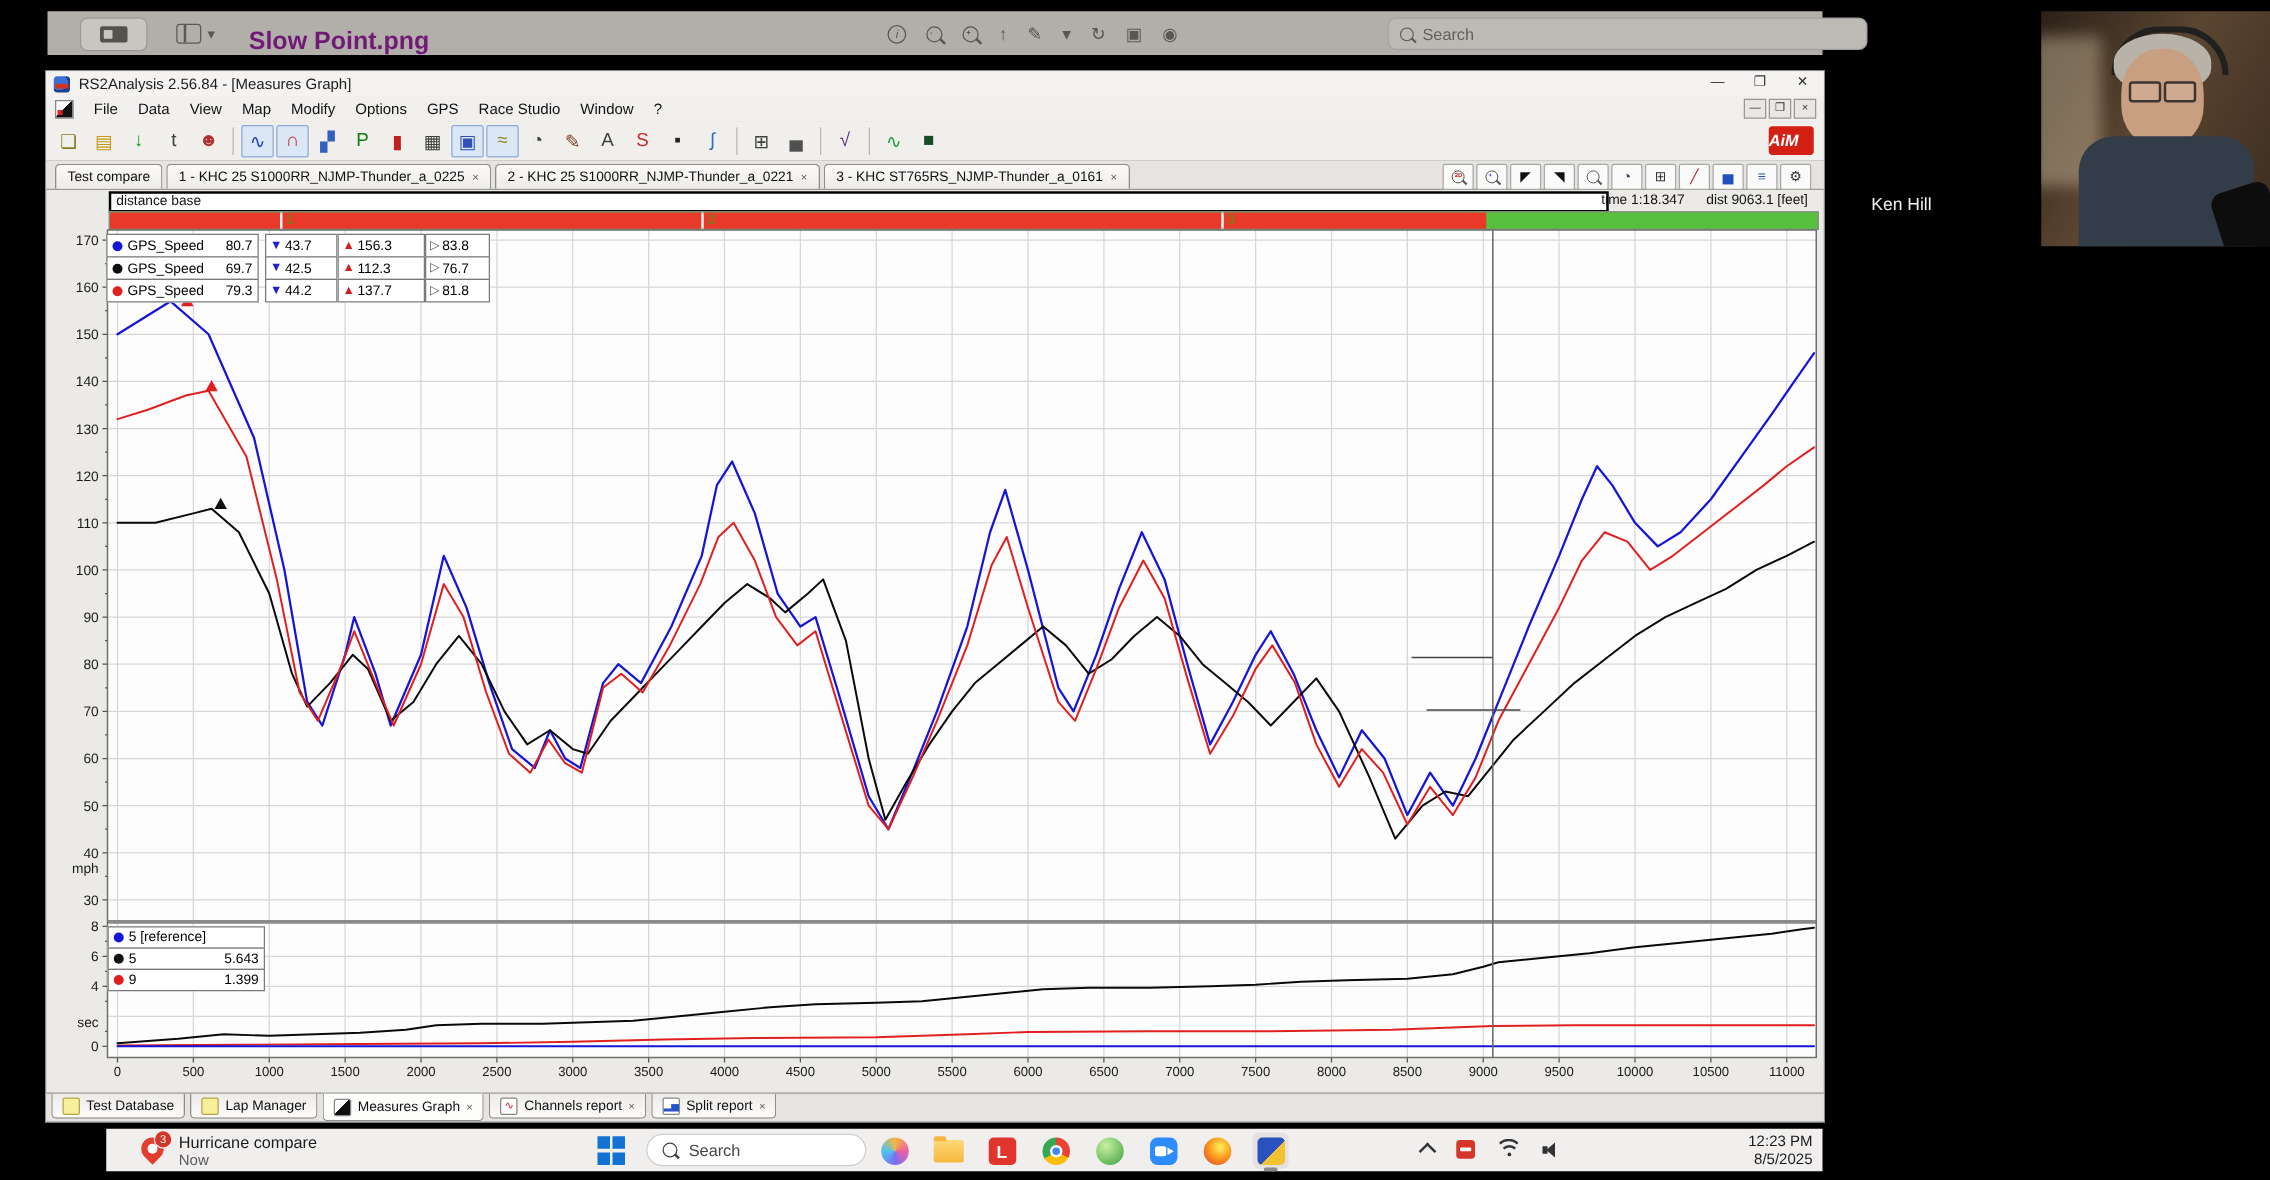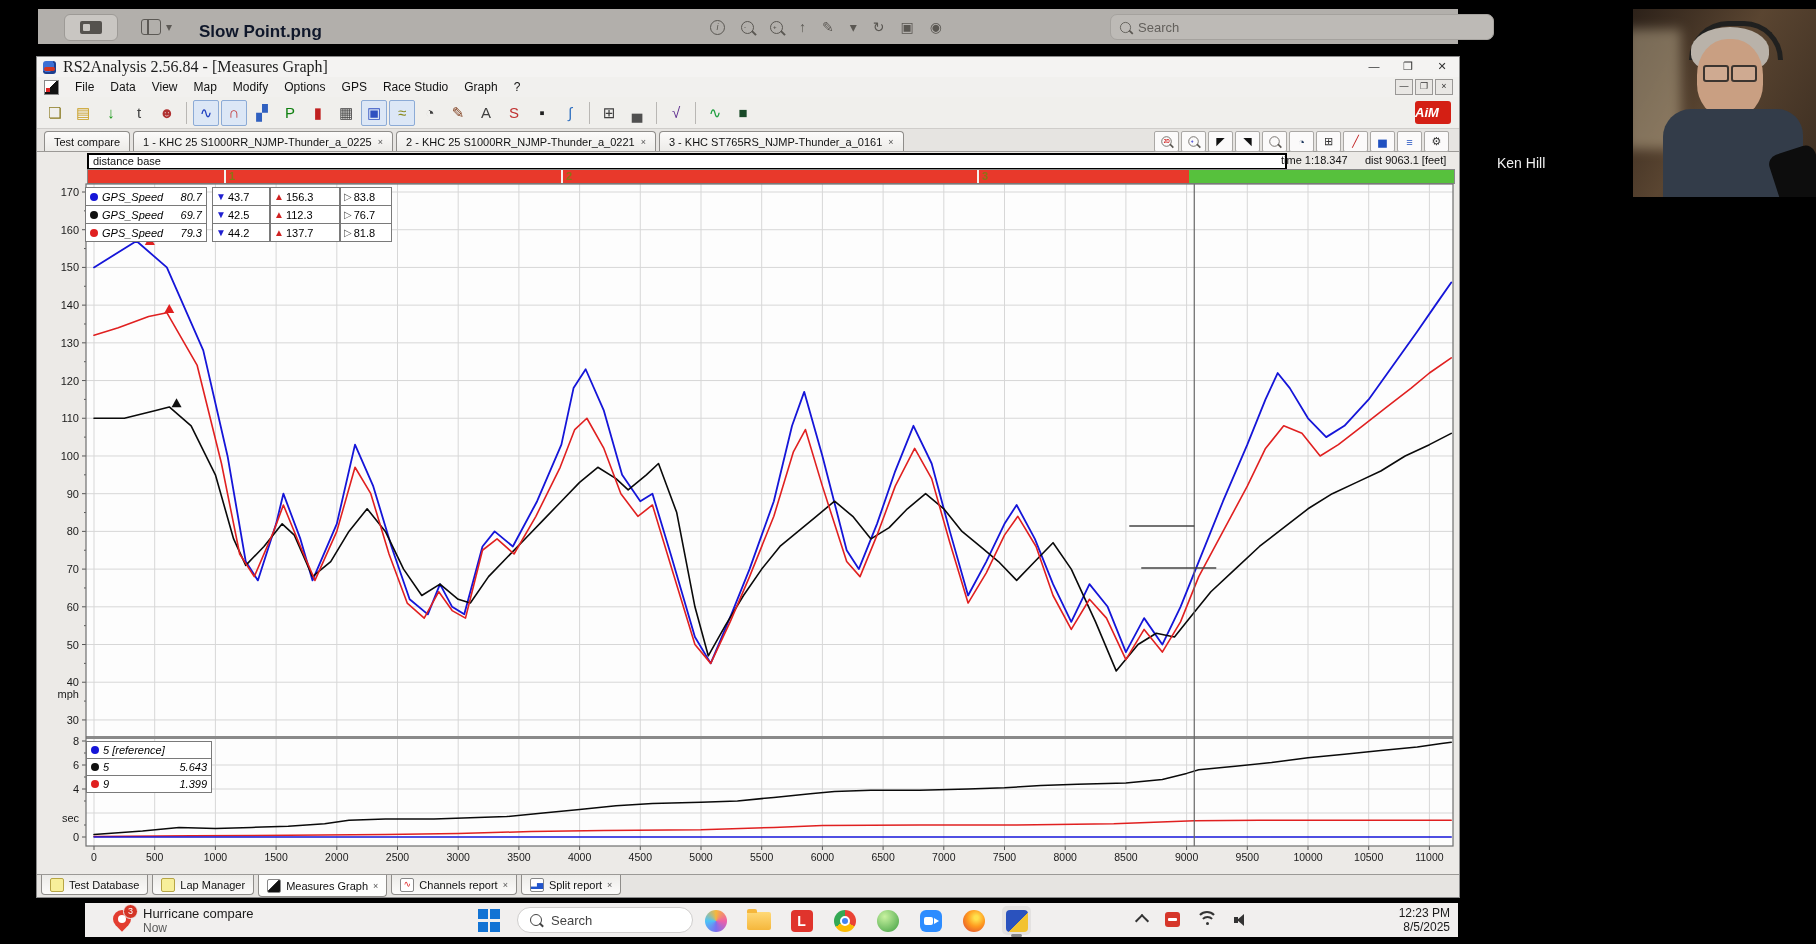--- a/index.html
+++ b/index.html
@@ -8,21 +8,21 @@
   .abs{position:absolute;}
   
   #macbar{left:38px;top:9px;width:1420px;height:35px;background:#b2afab;}
   #macbar .gallery-btn{position:absolute;left:26px;top:5px;width:52px;height:25px;background:#c9c6c2;
       border:1px solid #9d9a96;border-radius:6px;display:flex;align-items:center;justify-content:center;}
   #macbar .gallery-btn span{width:22px;height:13px;background:#55524e;border-radius:2px;position:relative;}
   #macbar .gallery-btn span:after{content:"";position:absolute;left:3px;top:3px;width:7px;height:7px;background:#c9c6c2;border-radius:1px;}
   .mac-sidebar{left:103px;top:10px;width:18px;height:14px;border:1.5px solid #5c5955;border-radius:3px;}
   .mac-sidebar:after{content:"";position:absolute;left:5px;top:0;width:1.5px;height:100%;background:#5c5955;}
   .mac-chev{left:128px;top:11px;color:#5c5955;font-size:12px;}
-  #mac-title{left:161px;top:13px;font-size:17px;font-weight:bold;color:#0f172a;}
+  #mac-title{left:161px;top:13px;font-size:20px;font-weight:bold;color:#701a75;}
   #mac-icons{left:672px;top:6px;height:24px;display:flex;gap:16px;align-items:center;color:#5a5752;}
   #mac-icons .mic-g{font-size:14px;line-height:24px;}
   .magglass{position:relative;width:11px;height:11px;border:1.6px solid #5a5752;border-radius:50%;display:inline-block;}
   .magglass:after{content:"";position:absolute;left:9px;top:10px;width:6px;height:1.8px;background:#5a5752;transform:rotate(45deg);}
   .magglass .sub{position:absolute;left:2px;top:1px;font-size:6px;font-weight:bold;line-height:8px;}
   .circ-i{width:13px;height:13px;border:1.5px solid #5a5752;border-radius:50%;font-size:9px;text-align:center;line-height:13px;font-style:italic;}
   #mac-search{left:1072px;top:5px;width:374px;height:24px;background:#bdbab6;border:1px solid #a5a29e;border-radius:7px;
       display:flex;align-items:center;padding-left:8px;color:#63605c;font-size:13px;gap:6px;}
   
   #webcam{left:1633px;top:9px;width:183px;height:188px;background:linear-gradient(120deg,#2c2119 0%,#5a4531 45%,#3a2c20 100%);overflow:hidden;}
@@ -35,21 +35,21 @@
   #webcam .headset{position:absolute;left:56px;top:12px;width:84px;height:34px;border:5px solid #20201f;border-bottom:none;border-radius:50px 50px 0 0;}
   #webcam .shirt{position:absolute;left:30px;top:100px;width:140px;height:90px;background:#333c49;border-radius:28px 26px 0 0;}
   #webcam .mic{position:absolute;right:-6px;bottom:-8px;width:48px;height:56px;background:#0d0d0d;border-radius:10px;transform:rotate(-18deg);}
   #kenhill{left:1497px;top:155px;color:#f2f2f2;font-size:14px;}
   
   #appwin{left:36px;top:56px;width:1424px;height:842px;background:#eceae7;border:1px solid #8a8a8a;box-sizing:border-box;}
   .titlebar{left:0;top:0;width:100%;height:20px;background:#f4f3f2;display:flex;align-items:center;}
   .titlebar .appicon{width:13px;height:13px;margin:0 7px 0 6px;border-radius:3px;
       background:radial-gradient(circle at 35% 35%,#3b6fd4 55%,#1c3f90 56%);position:relative;}
   .titlebar .appicon:after{content:"";position:absolute;left:1px;top:6px;width:11px;height:4px;background:#d23420;border-radius:2px;}
-  #app-title{font-size:16px;color:#1c1c1c;font-family:Liberation Serif, serif;}
+  #app-title{font-size:12px;color:#1c1c1c;}
   .winbtn{position:absolute;top:0;width:34px;height:20px;text-align:center;font-size:11px;line-height:19px;color:#333;}
   .menubar{left:0;top:20px;width:100%;height:20px;background:#f1f0ee;border-bottom:1px solid #d5d3d0;display:flex;align-items:center;}
   .menu-pencil{width:13px;height:13px;margin:0 8px 0 7px;background:linear-gradient(135deg,#fff 45%,#111 46%);border:1px solid #888;position:relative;}
   .menu-pencil:after{content:"";position:absolute;left:1px;top:7px;width:4px;height:4px;background:#d22;}
   .menu-item{font-size:12px;color:#111;padding:2px 8px;}
   .mdi{position:absolute;right:6px;top:2px;display:flex;gap:2px;}
   .mdi b{width:16px;height:14px;border:1px solid #9a9896;background:#e9e7e4;font-weight:normal;font-size:9px;line-height:13px;text-align:center;color:#333;}
   .toolbar{left:0;top:40px;width:100%;height:32px;background:#f0efec;border-bottom:1px solid #cfcdca;display:flex;align-items:center;padding-left:4px;box-sizing:border-box;}
   .tbtn{width:24px;height:24px;margin:0 1px;display:flex;align-items:center;justify-content:center;font-size:15px;border:1px solid transparent;border-radius:2px;}
   .tbtn.active{background:#dce7f6;border-color:#8cabd6;}
@@ -69,21 +69,21 @@
   #time-readout{position:absolute;left:1244px;top:2px;font-size:11px;color:#111;}
   #dist-readout{position:absolute;left:1328px;top:2px;font-size:11px;color:#111;}
   #lapbar{left:50px;top:112px;width:1368px;height:15px;background:#57c13d;border:1px solid #888;box-sizing:border-box;}
   #lapbar .red{position:absolute;left:0;top:0;height:100%;background:#e8392b;}
   #lapbar .lapmark{position:absolute;top:0;font-size:11px;font-weight:bold;color:#8a7414;line-height:13px;}
   #lapbar .lapsep{position:absolute;top:0;width:2px;height:100%;background:#f4f2ee;}
   
   .legend{position:absolute;font-size:11px;color:#000;}
   .legrow{display:flex;height:18px;margin-bottom:0;}
   .legcell{background:#fff;border:1px solid #7a7a7a;display:flex;align-items:center;box-sizing:border-box;margin-top:-1px;}
-  .lc1{width:122px;padding:0 4px;gap:4px;font-style:italic;}
+  .lc1{width:122px;padding:0 4px;gap:4px;}
   .lc1 .val{margin-left:auto;}
   .lcg{margin-left:5px;}
   .lc2{width:58px;padding:0 3px;gap:2px;margin-top:-1px;}
   .lc3{width:70px;padding:0 3px;gap:2px;margin-top:-1px;}
   .lc4{width:52px;padding:0 3px;gap:2px;margin-top:-1px;}
   .dot{width:8px;height:8px;border-radius:50%;display:inline-block;flex:none;}
   .tri{font-size:10px;line-height:10px;}
   #gaplegend .legrow{height:17px;}
   #gaplegend .lc1{width:126px;}
   
@@ -200,21 +200,21 @@
     <span class="menu-pencil"></span>
     <span id="menu-items" style="display:flex">
         <span class="menu-item">File</span>
         <span class="menu-item">Data</span>
         <span class="menu-item">View</span>
         <span class="menu-item">Map</span>
         <span class="menu-item">Modify</span>
         <span class="menu-item">Options</span>
         <span class="menu-item">GPS</span>
         <span class="menu-item">Race Studio</span>
-        <span class="menu-item">Graph</span>
+        <span class="menu-item">Window</span>
         <span class="menu-item">?</span>
       </span>
     <span class="mdi">
       <b>—</b>
       <b>❐</b>
       <b>×</b>
     </span>
   </div>
 
   <div class="toolbar abs" id="main-toolbar">

